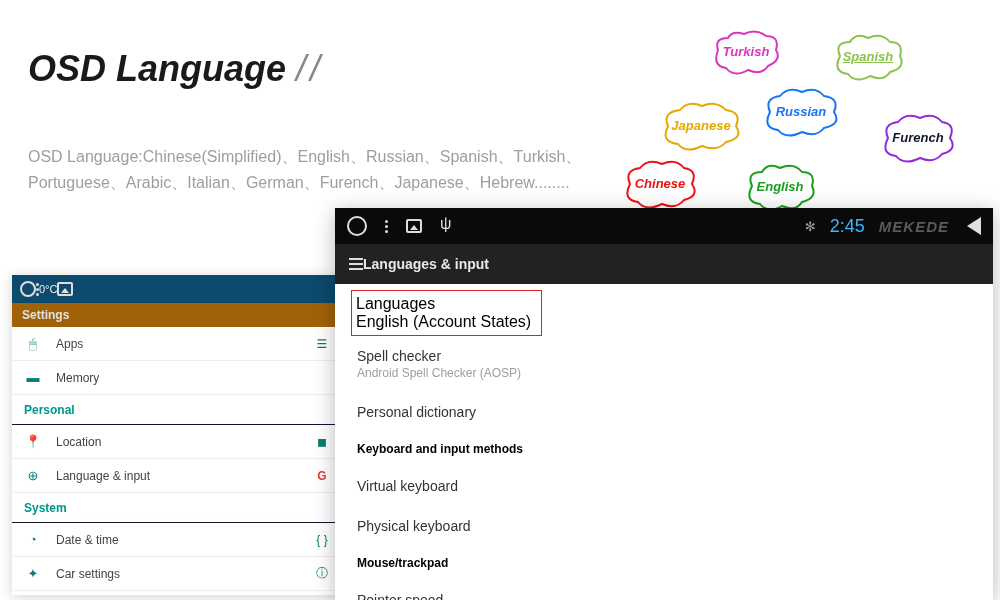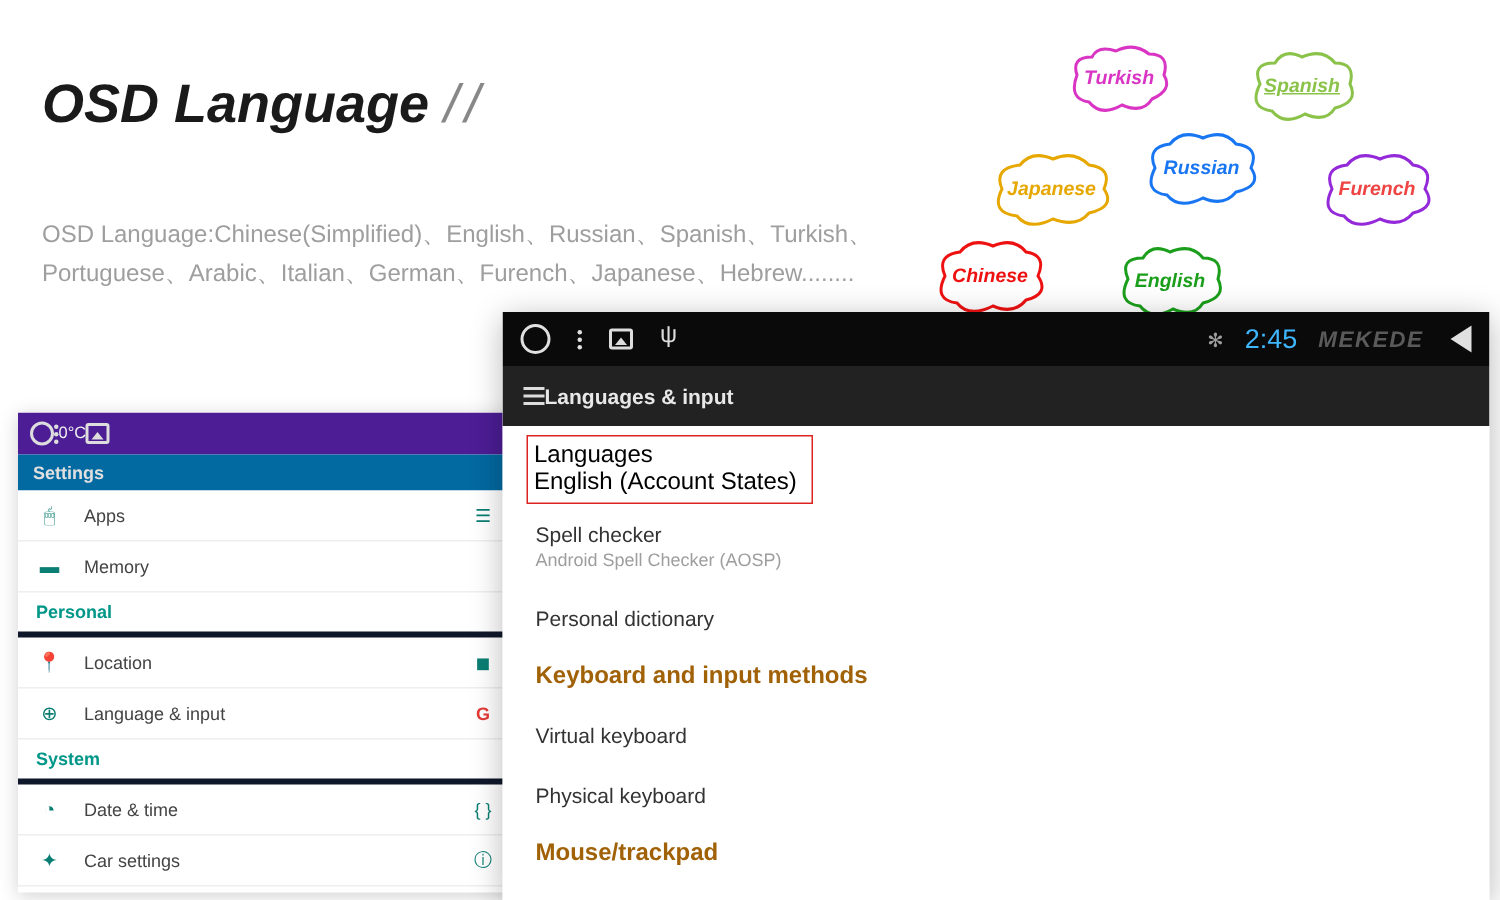--- a/index.html
+++ b/index.html
@@ -12,32 +12,32 @@
   .bubbles { position: absolute; right: 10px; top: 30px; width: 360px; height: 190px; }
   .bubble { position: absolute; font-style: italic; font-weight: bold; font-size: 13px; }
   .bubble svg { position: absolute; top: 0; left: 0; }
   .bubble span { position: relative; display: block; text-align: center; }
   
   
   .panel-back {
     position: absolute; left: 12px; top: 275px; width: 410px; height: 320px;
     background: #fff; box-shadow: 0 2px 12px rgba(0,0,0,0.18); overflow: hidden;
   }
-  .back-statusbar { height: 28px; background: #4c1d95; display: flex; align-items: center; padding: 0 8px; color: #eee; font-size: 11px; }
+  .back-statusbar { height: 28px; background: #0c4a6e; display: flex; align-items: center; padding: 0 8px; color: #eee; font-size: 11px; }
   .back-statusbar .circle-o { width: 16px; height: 16px; border: 2px solid #ddd; border-radius: 50%; }
   .back-statusbar .dots { display:flex; flex-direction:column; gap:2px; }
   .back-statusbar .dots i { width:3px; height:3px; background:#ddd; border-radius:50%; display:block;}
-  .back-titlebar { height: 24px; background: #0369a1; color: #e0e0e0; font-size: 12px; display: flex; align-items: center; padding: 0 10px; font-weight: 600;}
+  .back-titlebar { height: 24px; background: #a16207; color: #e0e0e0; font-size: 12px; display: flex; align-items: center; padding: 0 10px; font-weight: 600;}
   .back-list { background:#fff; }
   .back-row { display:flex; align-items:center; height: 34px; border-bottom: 1px solid #eee; padding: 0 12px; font-size: 12px; color:#444; }
   .back-row .ico { width: 18px; text-align:center; color:#0a7e73; margin-right: 14px; font-size: 13px;}
   .back-row .lbl { flex:1; }
   .back-row .ico-r { width: 16px; text-align:center; color:#0a7e73; margin-right: 10px; font-size:12px;}
   .back-row .lbl-r { width: 70px; color:#444; }
-  .back-section { height: 30px; display:flex; align-items:center; padding: 0 12px; font-size:12px; color:#009688; font-weight:600; border-bottom:4px solid #0f172a;}
+  .back-section { height: 30px; display:flex; align-items:center; padding: 0 12px; font-size:12px; color:#009688; font-weight:600; border-bottom:1px solid #0f172a;}
   
   
   .panel-front {
     position: absolute; left: 335px; top: 208px; width: 658px; height: 392px;
     background:#fff; box-shadow: 0 4px 20px rgba(0,0,0,0.28); overflow:hidden;
   }
   .front-statusbar { height: 36px; background: #0a0a0a; display:flex; align-items:center; padding: 0 12px; color:#e8e8e8; }
   .front-statusbar .left { display:flex; align-items:center; gap: 18px; }
   .front-statusbar .circle-o { width:20px; height:20px; border:2px solid #e0e0e0; border-radius:50%; }
   .front-statusbar .dots { display:flex; flex-direction:column; gap:2px;}
@@ -47,21 +47,21 @@
   .front-statusbar .time { font-size:18px; font-weight:300; }
   .front-statusbar .bt { color:#9e9e9e; font-size:13px;}
   .front-titlebar { height: 40px; background:#222; color:#e8e8e8; display:flex; align-items:center; padding: 0 14px; font-size:14px; font-weight:600;}
   .hamburger { display:flex; flex-direction:column; gap:3px;}
   .hamburger i { width:14px; height:2px; background:#ddd; display:block;}
   
   .front-list { background:#fff; }
   .front-item { padding: 12px 22px; border-bottom: 0px solid #f0f0f0; }
   .front-item .t { font-size: 14px; color:#333; }
   .front-item .s { font-size: 12px; color:#9e9e9e; margin-top:2px;}
-  .front-section { padding: 10px 22px; font-size: 16px; font-weight:bold; color:#a16207; }
+  .front-section { padding: 10px 22px; font-size: 12px; font-weight:bold; color:#000000; }
   .highlight-box { border: 1px solid #d22; display:inline-block; padding: 4px 10px 4px 4px; margin: 6px 0 0 16px;}
   
   .tri-back { width:0; height:0; border-top:9px solid transparent; border-bottom:9px solid transparent; border-right:14px solid #e0e0e0; }
   
   .usb-icon { width:14px; height:16px; position:relative; }
   .usb-icon::before { content:'ψ'; color:#ddd; font-size:16px; position:absolute; top:-3px; }
   .pic-icon { width:16px; height:14px; border:2px solid #ddd; border-radius:2px; position:relative;}
   .pic-icon::after { content:''; position:absolute; left:2px; bottom:1px; width:0; height:0; border-left:4px solid transparent; border-right:4px solid transparent; border-bottom:5px solid #ddd;}
 </style>
 </head>
@@ -94,21 +94,21 @@
         <path d="M10,24 Q4,10 22,8 Q30,-2 44,4 Q58,-2 68,8 Q84,10 78,24 Q86,36 68,40 Q60,50 44,44 Q28,52 20,42 Q2,40 10,24 Z" fill="none" stroke="#e6a800" stroke-width="2"></path>
       </svg>
     <span style="padding-top:16px;">Japanese</span>
   </div>
   <div class="bubble" style="left:130px; top:58px; width:82px; height:50px; color:#1976f2;">
     <svg width="82" height="50">
         <path d="M10,24 Q4,10 20,8 Q28,-2 42,4 Q56,-2 64,8 Q80,10 74,24 Q82,36 64,40 Q56,50 42,44 Q26,52 18,42 Q2,40 10,24 Z" fill="none" stroke="#1976f2" stroke-width="2"></path>
       </svg>
     <span style="padding-top:16px;">Russian</span>
   </div>
-  <div class="bubble" style="left:248px; top:72px; width:80px; height:50px; color:#ef4444;">
+  <div class="bubble" style="left:248px; top:84px; width:80px; height:50px; color:#0f172a;">
     <svg width="80" height="50">
         <path d="M10,24 Q4,10 20,8 Q28,-2 42,4 Q56,-2 64,8 Q78,10 72,24 Q80,36 64,40 Q56,50 42,44 Q26,52 18,42 Q2,40 10,24 Z" fill="none" stroke="#9429d9" stroke-width="2"></path>
       </svg>
     <span style="padding-top:16px;">Furench</span>
   </div>
   <div class="bubble" style="left:-10px; top:130px; width:80px; height:50px; color:#e11;">
     <svg width="80" height="50">
         <path d="M10,24 Q4,10 20,8 Q28,-2 42,4 Q56,-2 64,8 Q78,10 72,24 Q80,36 64,40 Q56,50 42,44 Q26,52 18,42 Q2,40 10,24 Z" fill="none" stroke="#e11" stroke-width="2"></path>
       </svg>
     <span style="padding-top:16px;">Chinese</span>

